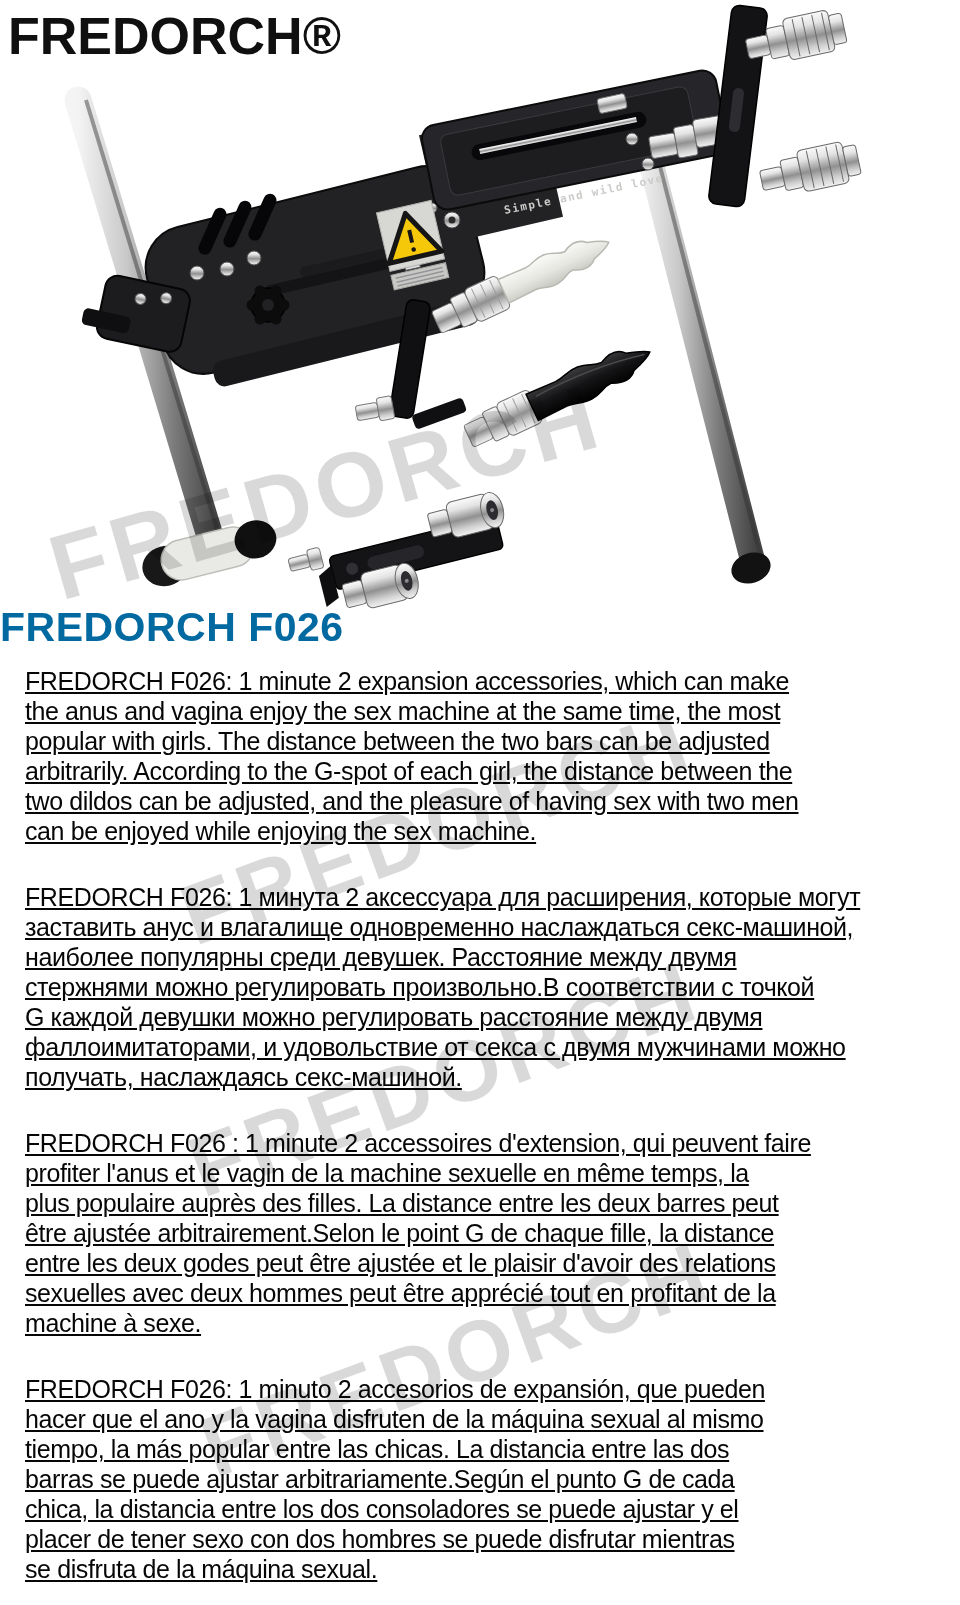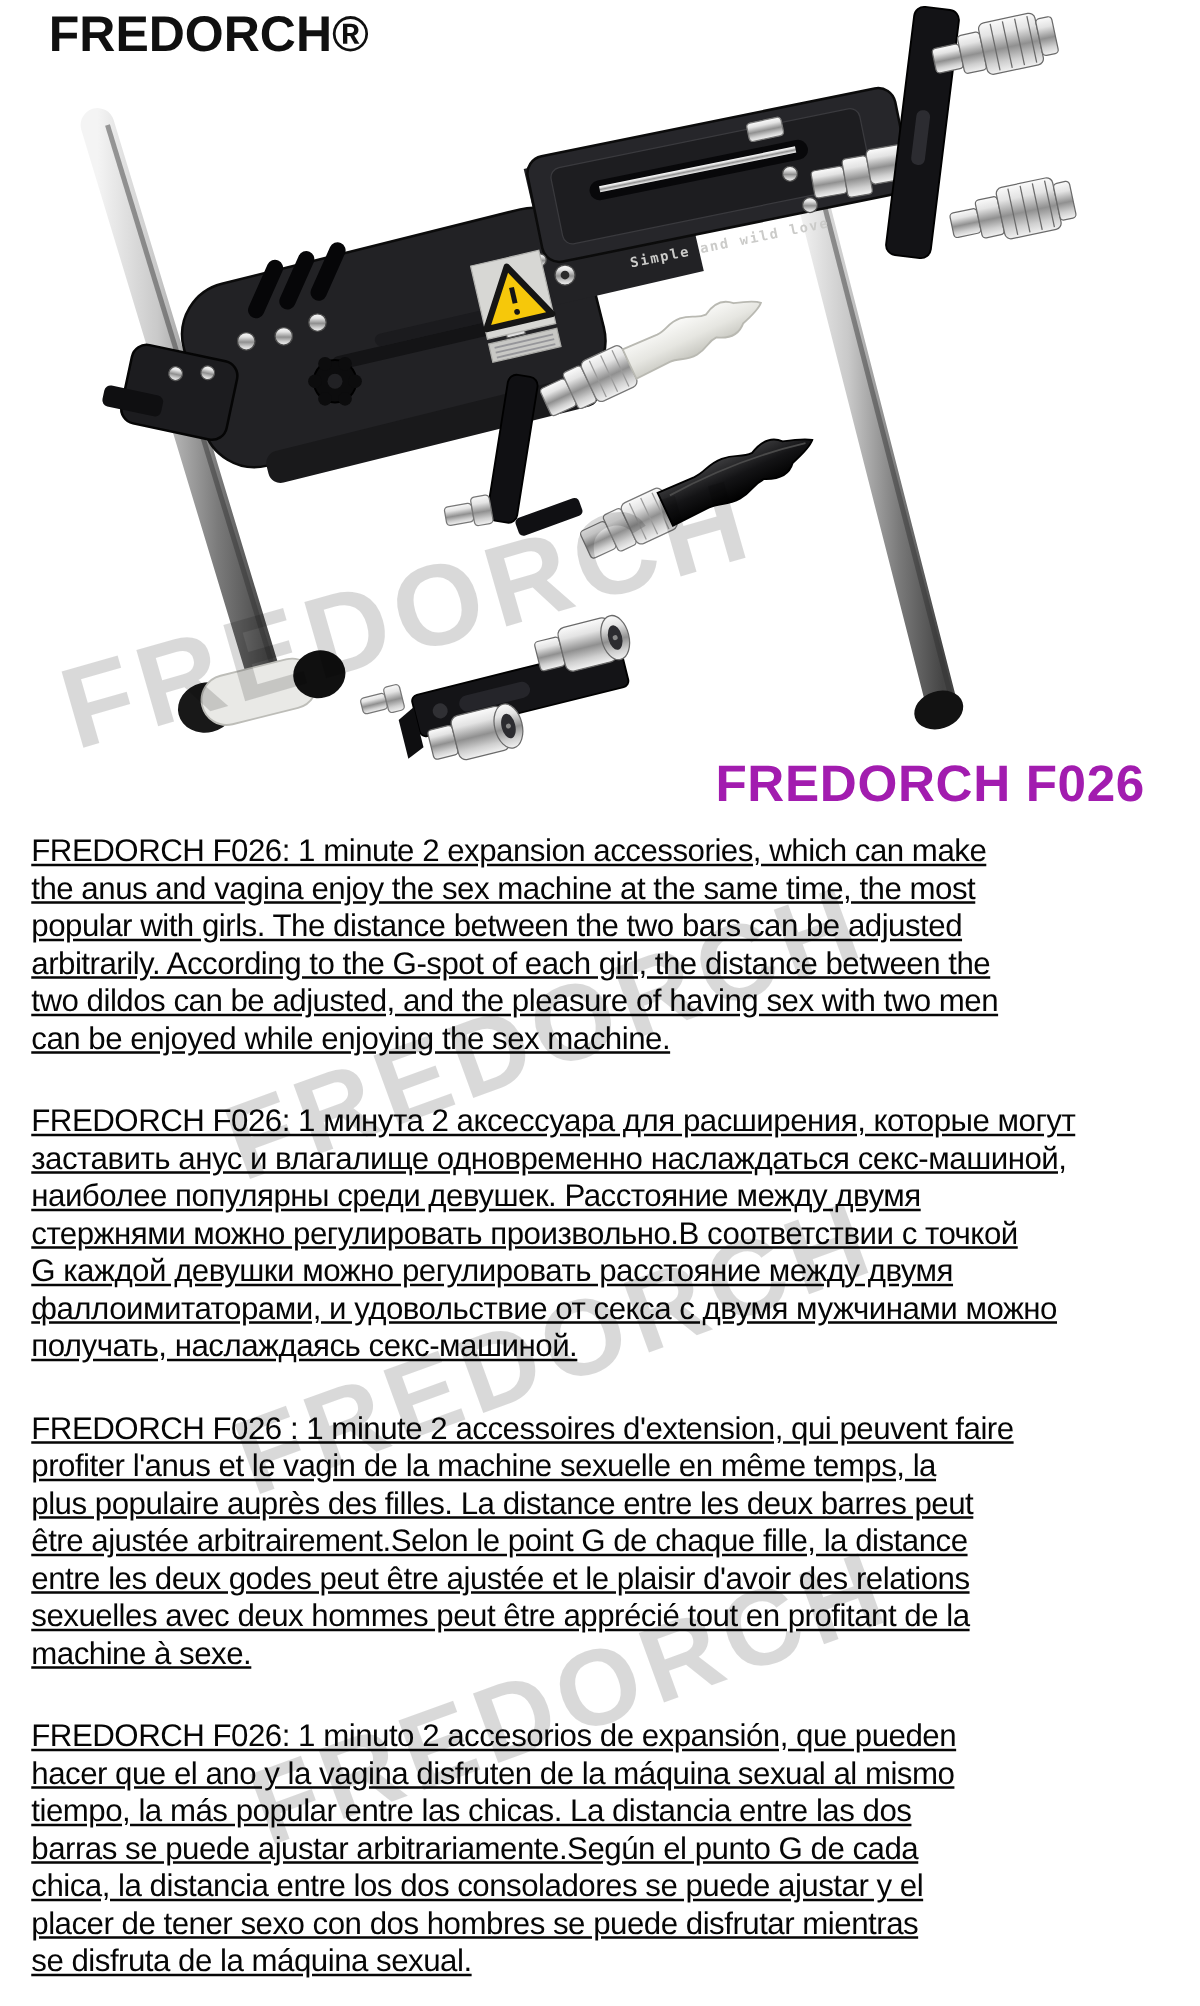--- a/index.html
+++ b/index.html
@@ -1,27 +1,27 @@
 <!DOCTYPE html>
 <html><head>
 <meta charset="utf-8">
 <style>
   html,body{margin:0;padding:0;}
   body{
     width:960px;height:1605px;position:relative;overflow:hidden;
     background:#ffffff;font-family:"Liberation Sans",sans-serif;color:#050505;
   }
   .logo{
-    position:absolute;left:39px;top:6px;
-    font-size:40px;font-weight:bold;letter-spacing:0;color:#101010;white-space:nowrap;
+    position:absolute;left:8px;top:6px;
+    font-size:52px;font-weight:bold;letter-spacing:0;color:#101010;white-space:nowrap;
   }
   .photo{position:absolute;left:0;top:0;}
   .title{
-    position:absolute;left:0;top:604px;width:916px;text-align:right;
-    font-size:41px;font-weight:bold;color:#a21caf;letter-spacing:0.5px;
+    position:absolute;left:0;top:604px;width:916px;text-align:left;
+    font-size:41px;font-weight:bold;color:#0369a1;letter-spacing:0.5px;
   }
   .desc{
     position:absolute;left:25px;top:666px;width:915px;
     font-size:25px;line-height:30px;letter-spacing:-0.4px;color:#060606;
   }
   .desc p{margin:0 0 36px 0;white-space:pre-line;text-decoration:underline;}
   .wm{
     position:absolute;font-weight:bold;color:rgba(0,0,0,0.15);
     white-space:nowrap;transform-origin:0 0;pointer-events:none;
     letter-spacing:6px;z-index:3;

